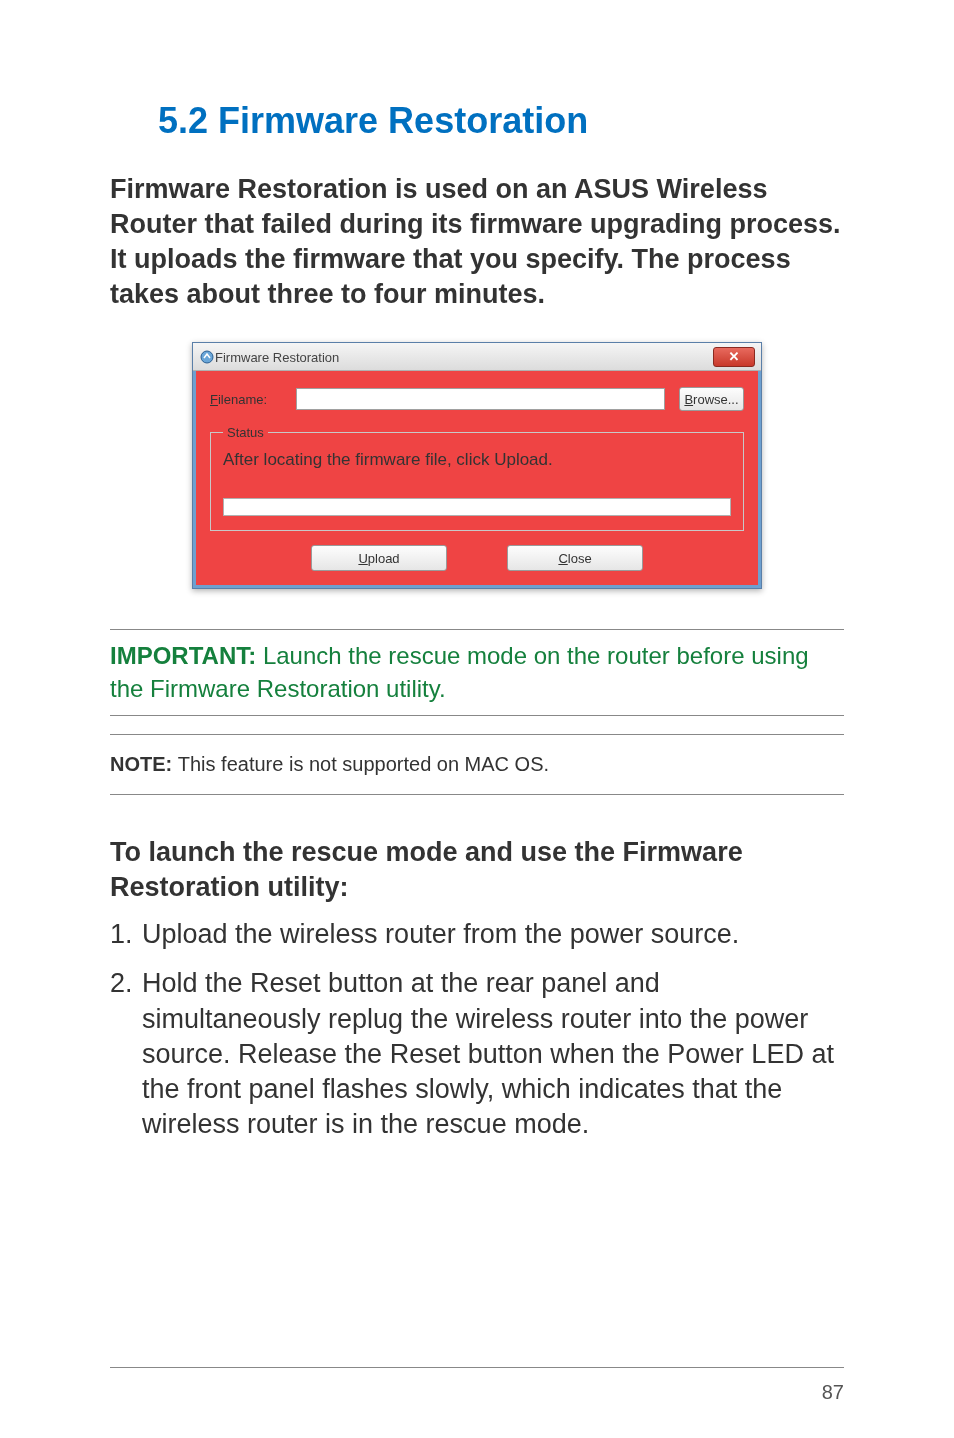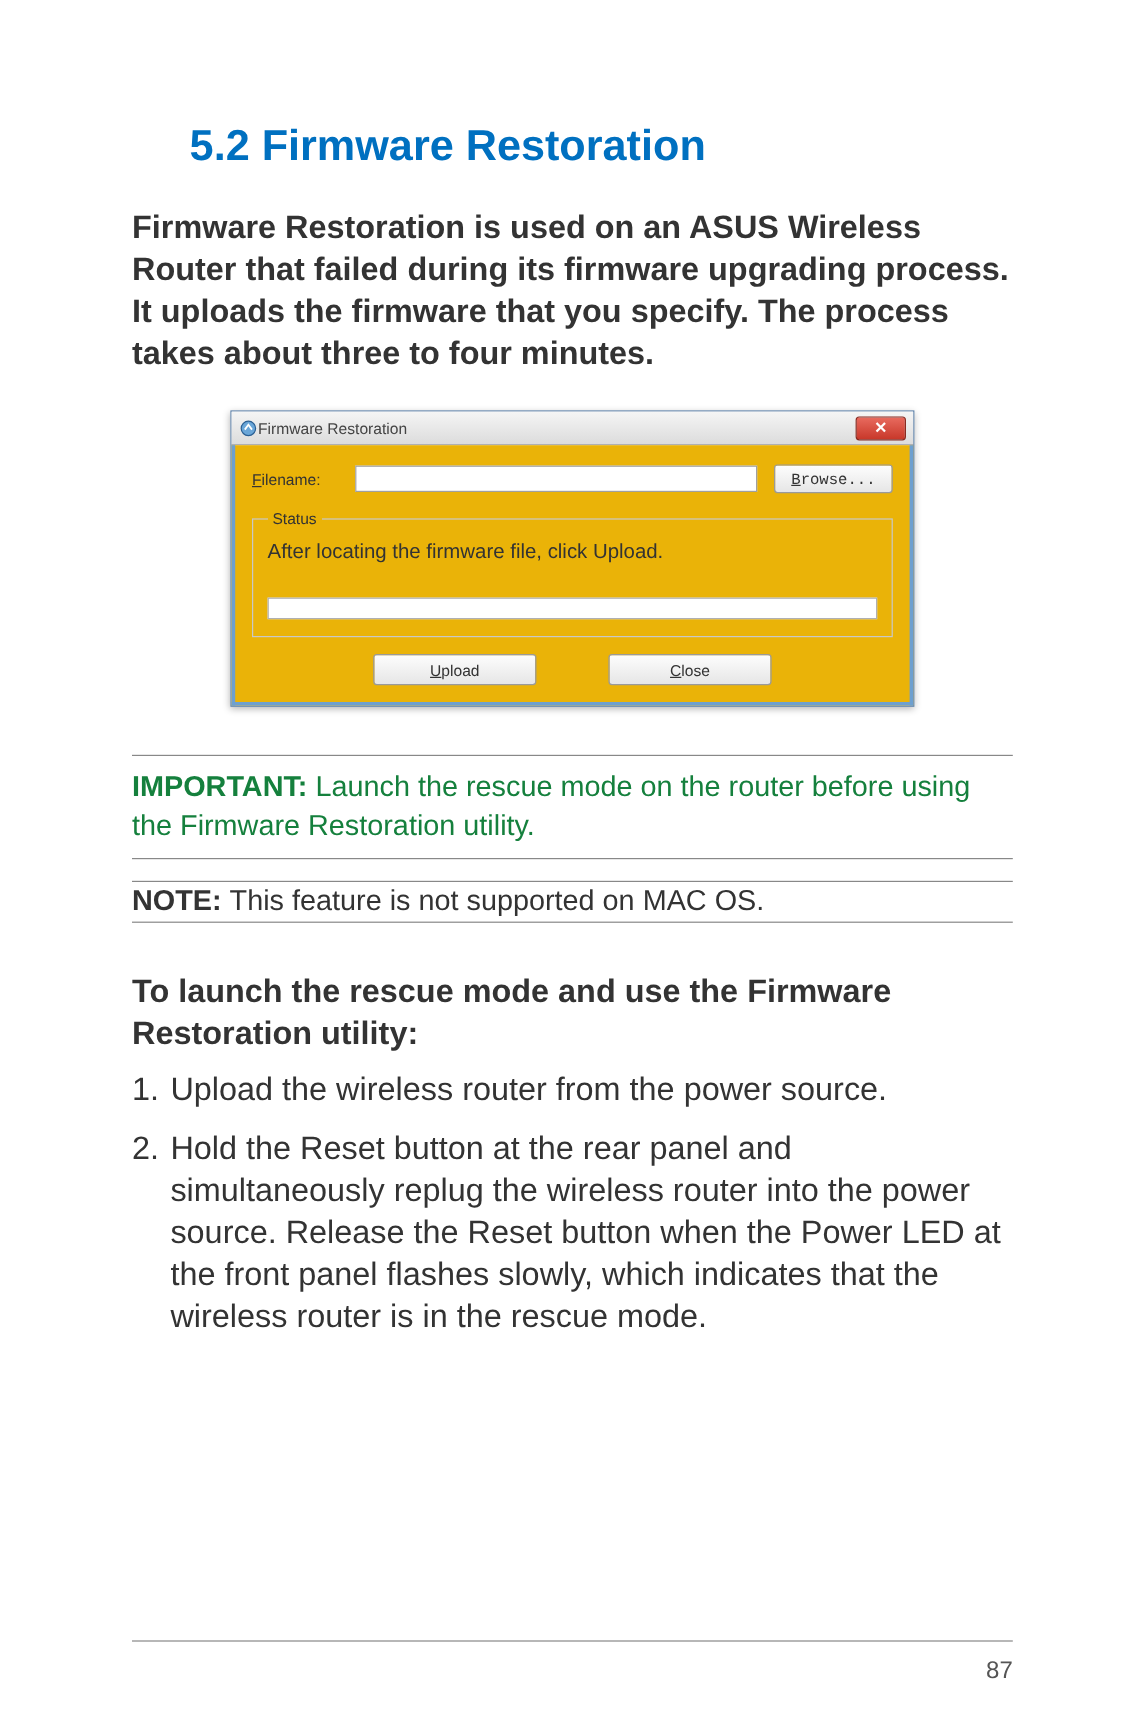--- a/index.html
+++ b/index.html
@@ -67,21 +67,21 @@
       border: 1px solid #8a2a20;
       border-radius: 3px;
       display: flex;
       align-items: center;
       justify-content: center;
       color: #fff;
       font-weight: bold;
       font-size: 13px;
     }
     .dialog-body {
-      background: #eab308;
+      background: #ef4444;
       padding: 16px 14px 14px 14px;
       border-left: 3px solid #6ea0d0;
       border-right: 3px solid #6ea0d0;
       border-bottom: 3px solid #6ea0d0;
     }
     .filename-row {
       display: flex;
       align-items: center;
       gap: 14px;
       margin-bottom: 14px;
@@ -93,29 +93,28 @@
     }
     .filename-input {
       flex: 1;
       height: 22px;
       border: 1px solid #a0a0a0;
       background: #ffffff;
       padding: 0 4px;
       font-size: 13px;
     }
     .browse-button {
-      width: 99px;
+      width: 65px;
       height: 24px;
       background: linear-gradient(to bottom, #fdfdfd, #e6e6e6);
       border: 1px solid #9a9a9a;
       border-radius: 3px;
       font-size: 13px;
       color: #333;
       cursor: pointer;
-      font-family: Liberation Mono, monospace;
     }
     .status-fieldset {
       border: 1px solid #c8c8c8;
       padding: 10px 12px 14px 12px;
       margin-bottom: 14px;
     }
     .status-legend {
       font-size: 13px;
       color: #333;
       padding: 0 4px;
@@ -151,22 +150,22 @@
       border-bottom: 1px solid #888;
       padding: 10px 0;
       font-size: 24px;
       line-height: 1.35;
       color: #15803d;
       margin-bottom: 18px;
     }
     .note-single {
       border-top: 1px solid #888;
       border-bottom: 1px solid #888;
-      padding: 0 0;
-      font-size: 24px;
+      padding: 16px 0;
+      font-size: 20px;
       line-height: 1.35;
       color: #333;
       margin-bottom: 40px;
     }
     .note-label {
       font-weight: 700;
     }
     .subheading {
       font-size: 27px;
       font-weight: 700;

